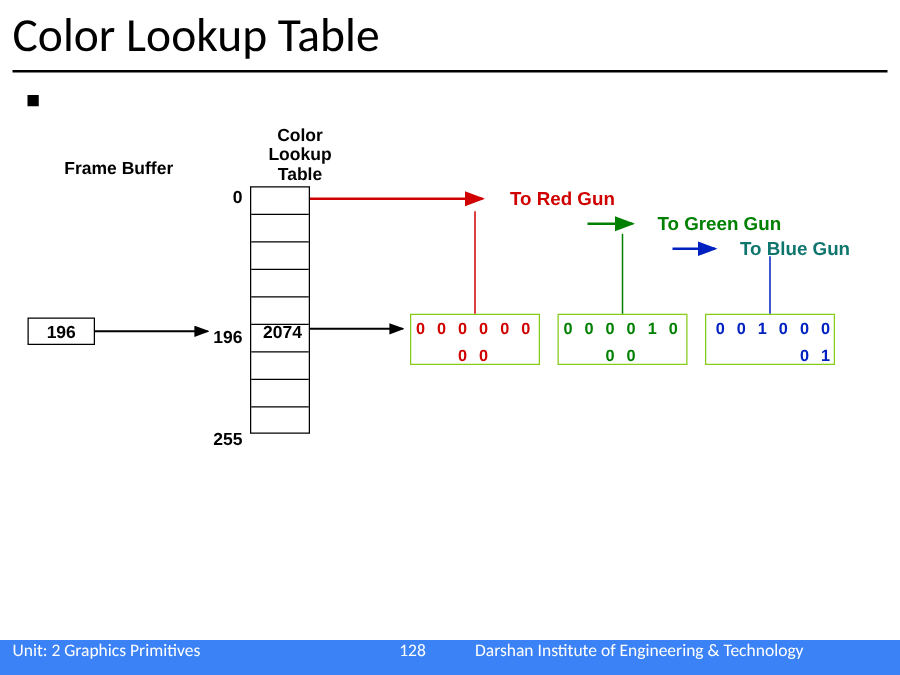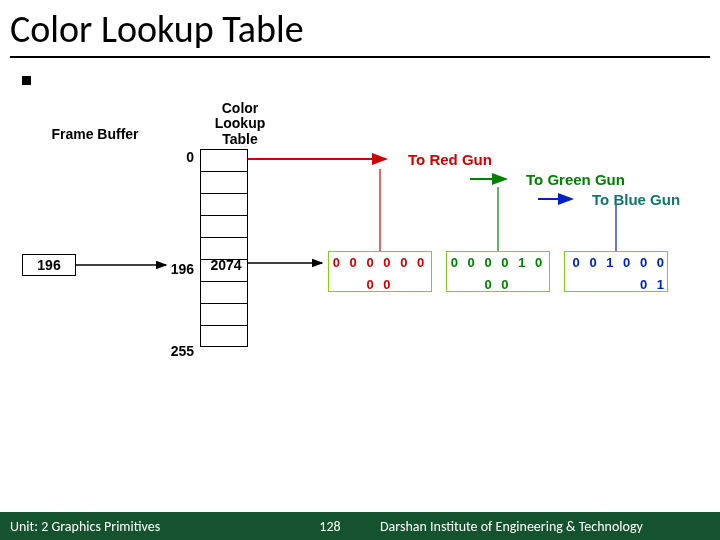--- a/index.html
+++ b/index.html
@@ -25,21 +25,21 @@
   .clval { position: absolute; left: 182px; top: 158px; width: 44px; font-family: Arial, sans-serif; font-size: 14px; font-weight: 700; text-align: center; }
   .bitbox { position: absolute; top: 152px; height: 41px; border: 1px solid #84cc16; font-family: Arial, sans-serif; font-size: 13px; font-weight: 700; letter-spacing: 3px; text-align: center; line-height: 22px; }
   .redb { left: 306px; width: 104px; color: #d00000; }
   .grnb { left: 424px; width: 104px; color: #008000; }
   .blub { left: 542px; width: 104px; color: #0020c0; text-align: right; }
   .gunlbl { position: absolute; font-family: Arial, sans-serif; font-size: 15px; font-weight: 700; margin-left: 16px; }
   .redg { left: 370px; top: 52px; color: #d00000; }
   .grng { left: 488px; top: 72px; color: #008000; }
   .blug { left: 554px; top: 92px; color: #0f766e; }
   svg.arrows { position: absolute; left: 0; top: 0; width: 676px; height: 260px; pointer-events: none; }
-  .footer { position: absolute; left: 0; bottom: 0; width: 720px; height: 28px; background: #14532d; color: #fff; display: flex; align-items: center; font-size: 14px; }
+  .footer { position: absolute; left: 0; bottom: 0; width: 720px; height: 28px; background: #3b82f6; color: #fff; display: flex; font-size: 14px; }
   .footer .unit { padding-left: 10px; flex: 0 0 300px; }
   .footer .pg { flex: 0 0 60px; text-align: center; }
   .footer .org { flex: 1; text-align: left; padding-left: 20px; }
 </style>
 </head>
 <body>
 
 <div class="slide">
 
   <div class="title">Color Lookup Table</div>

